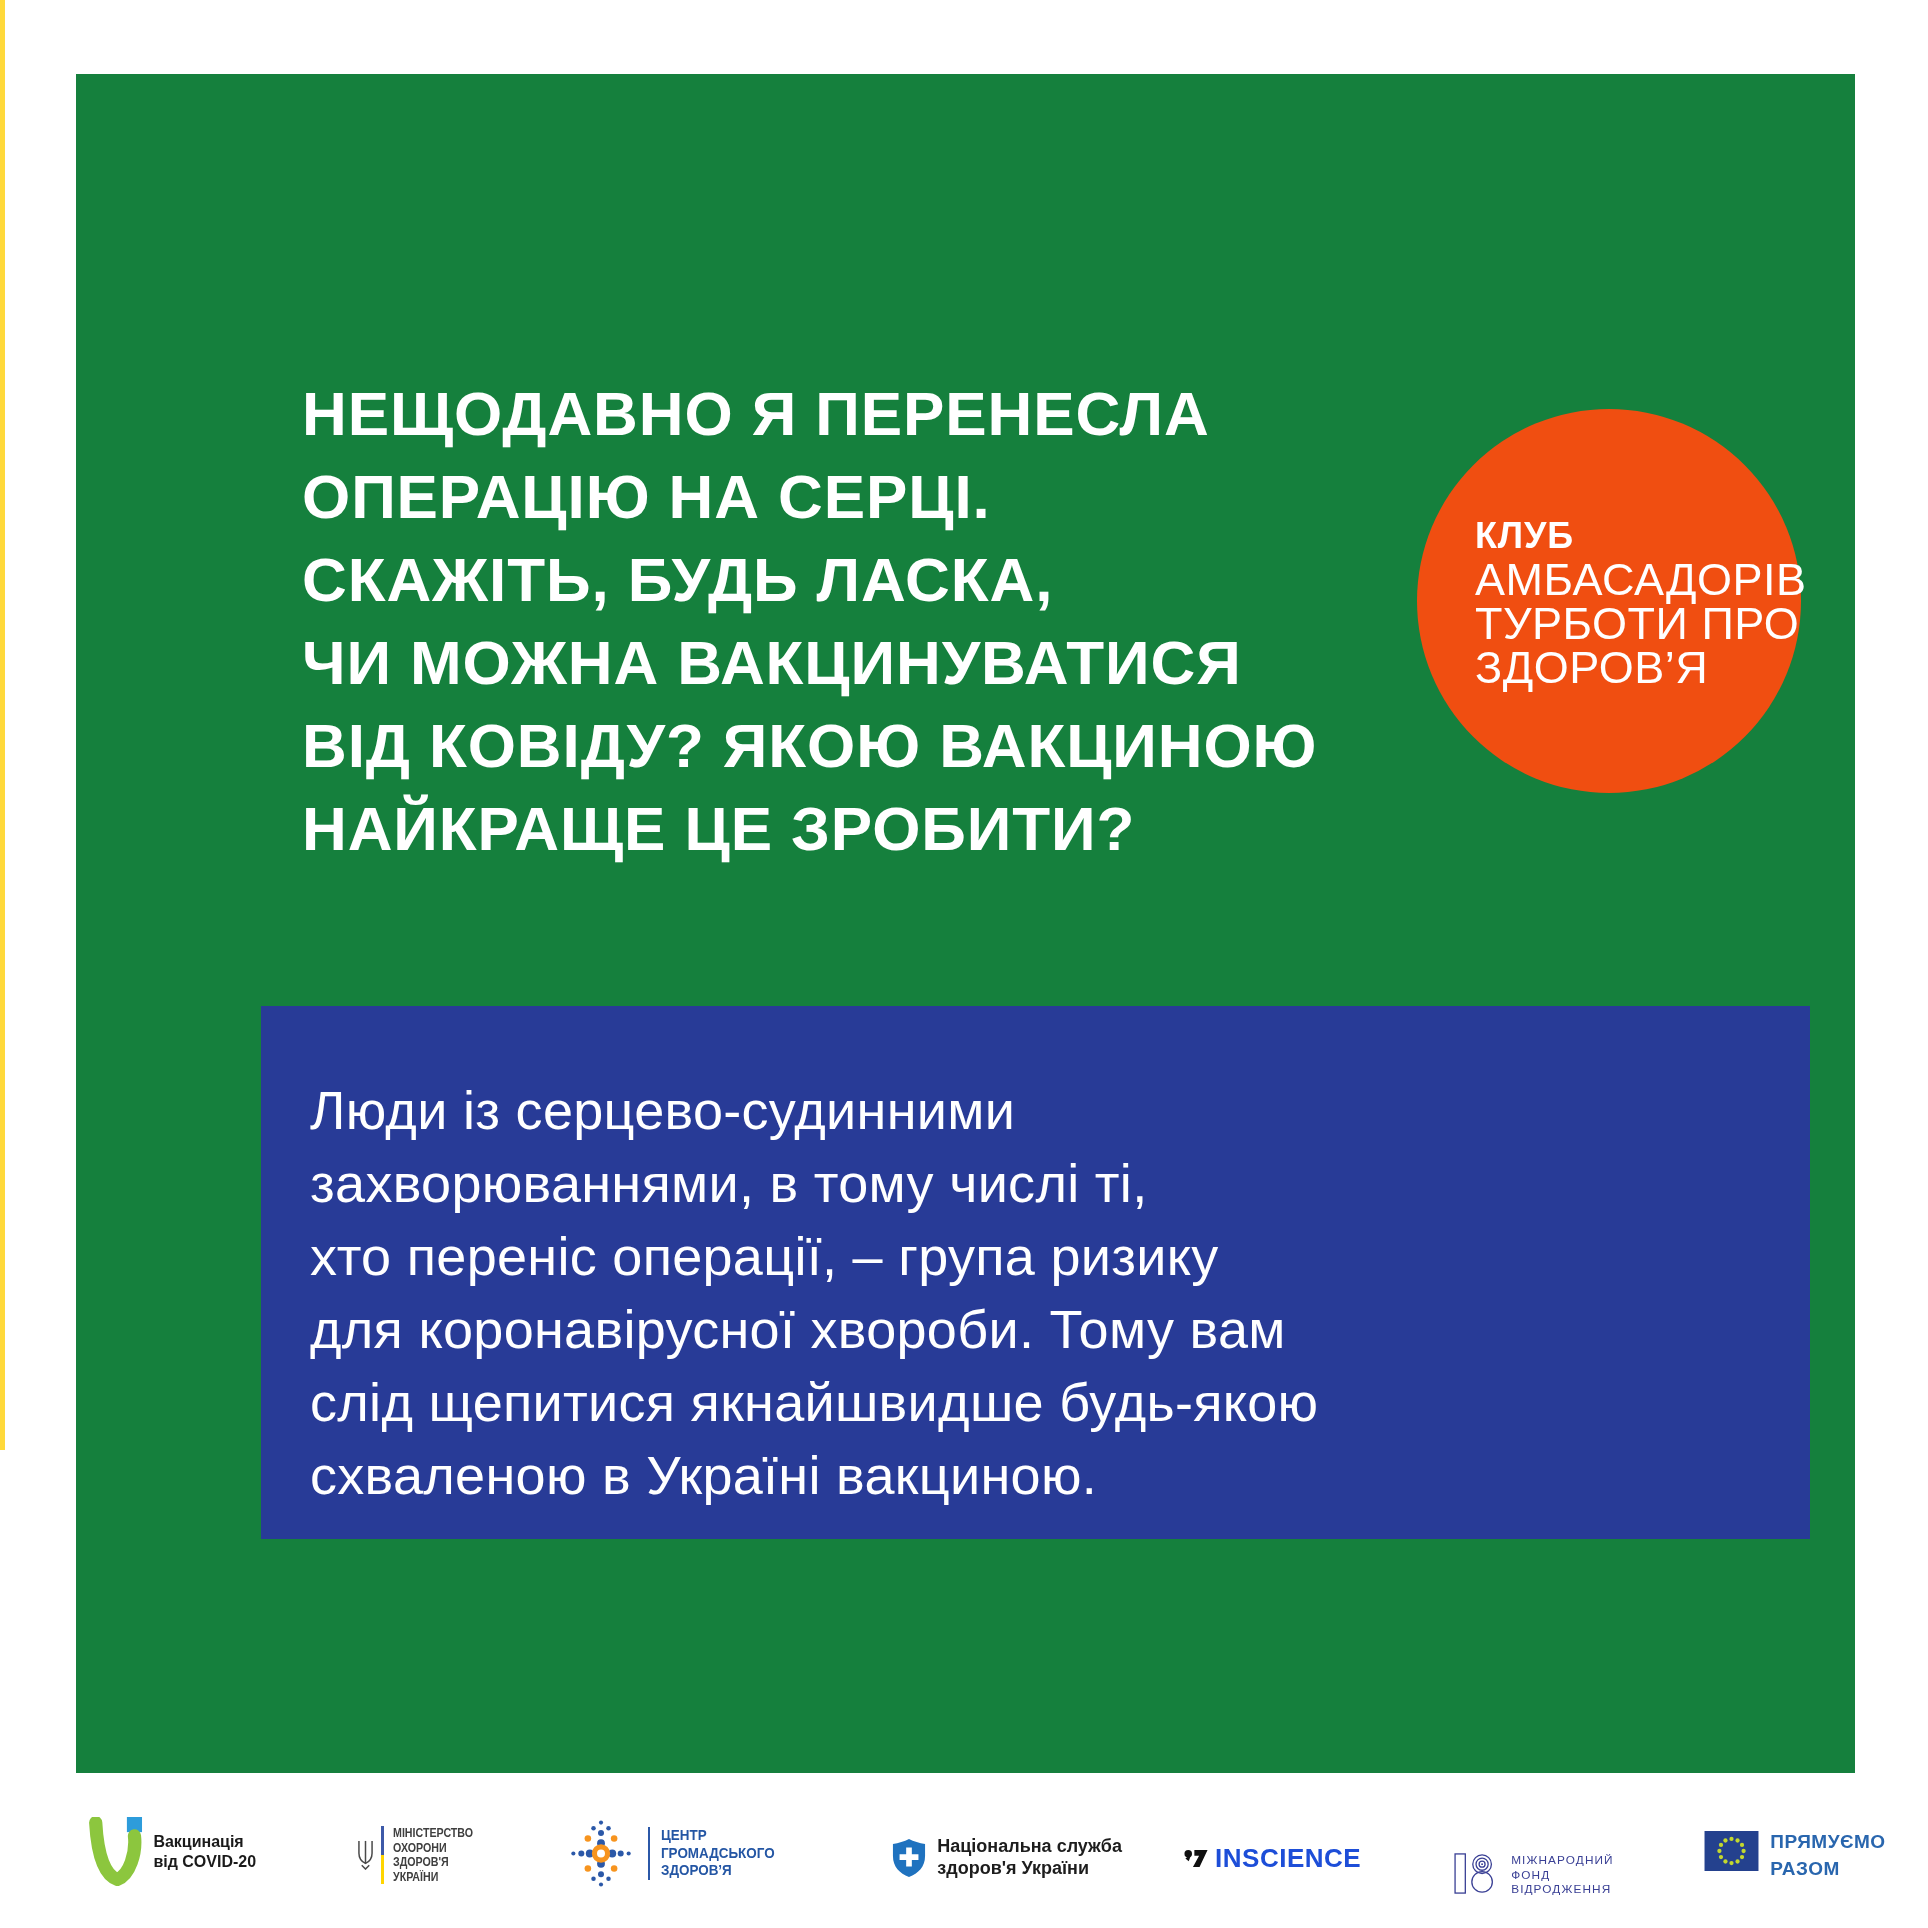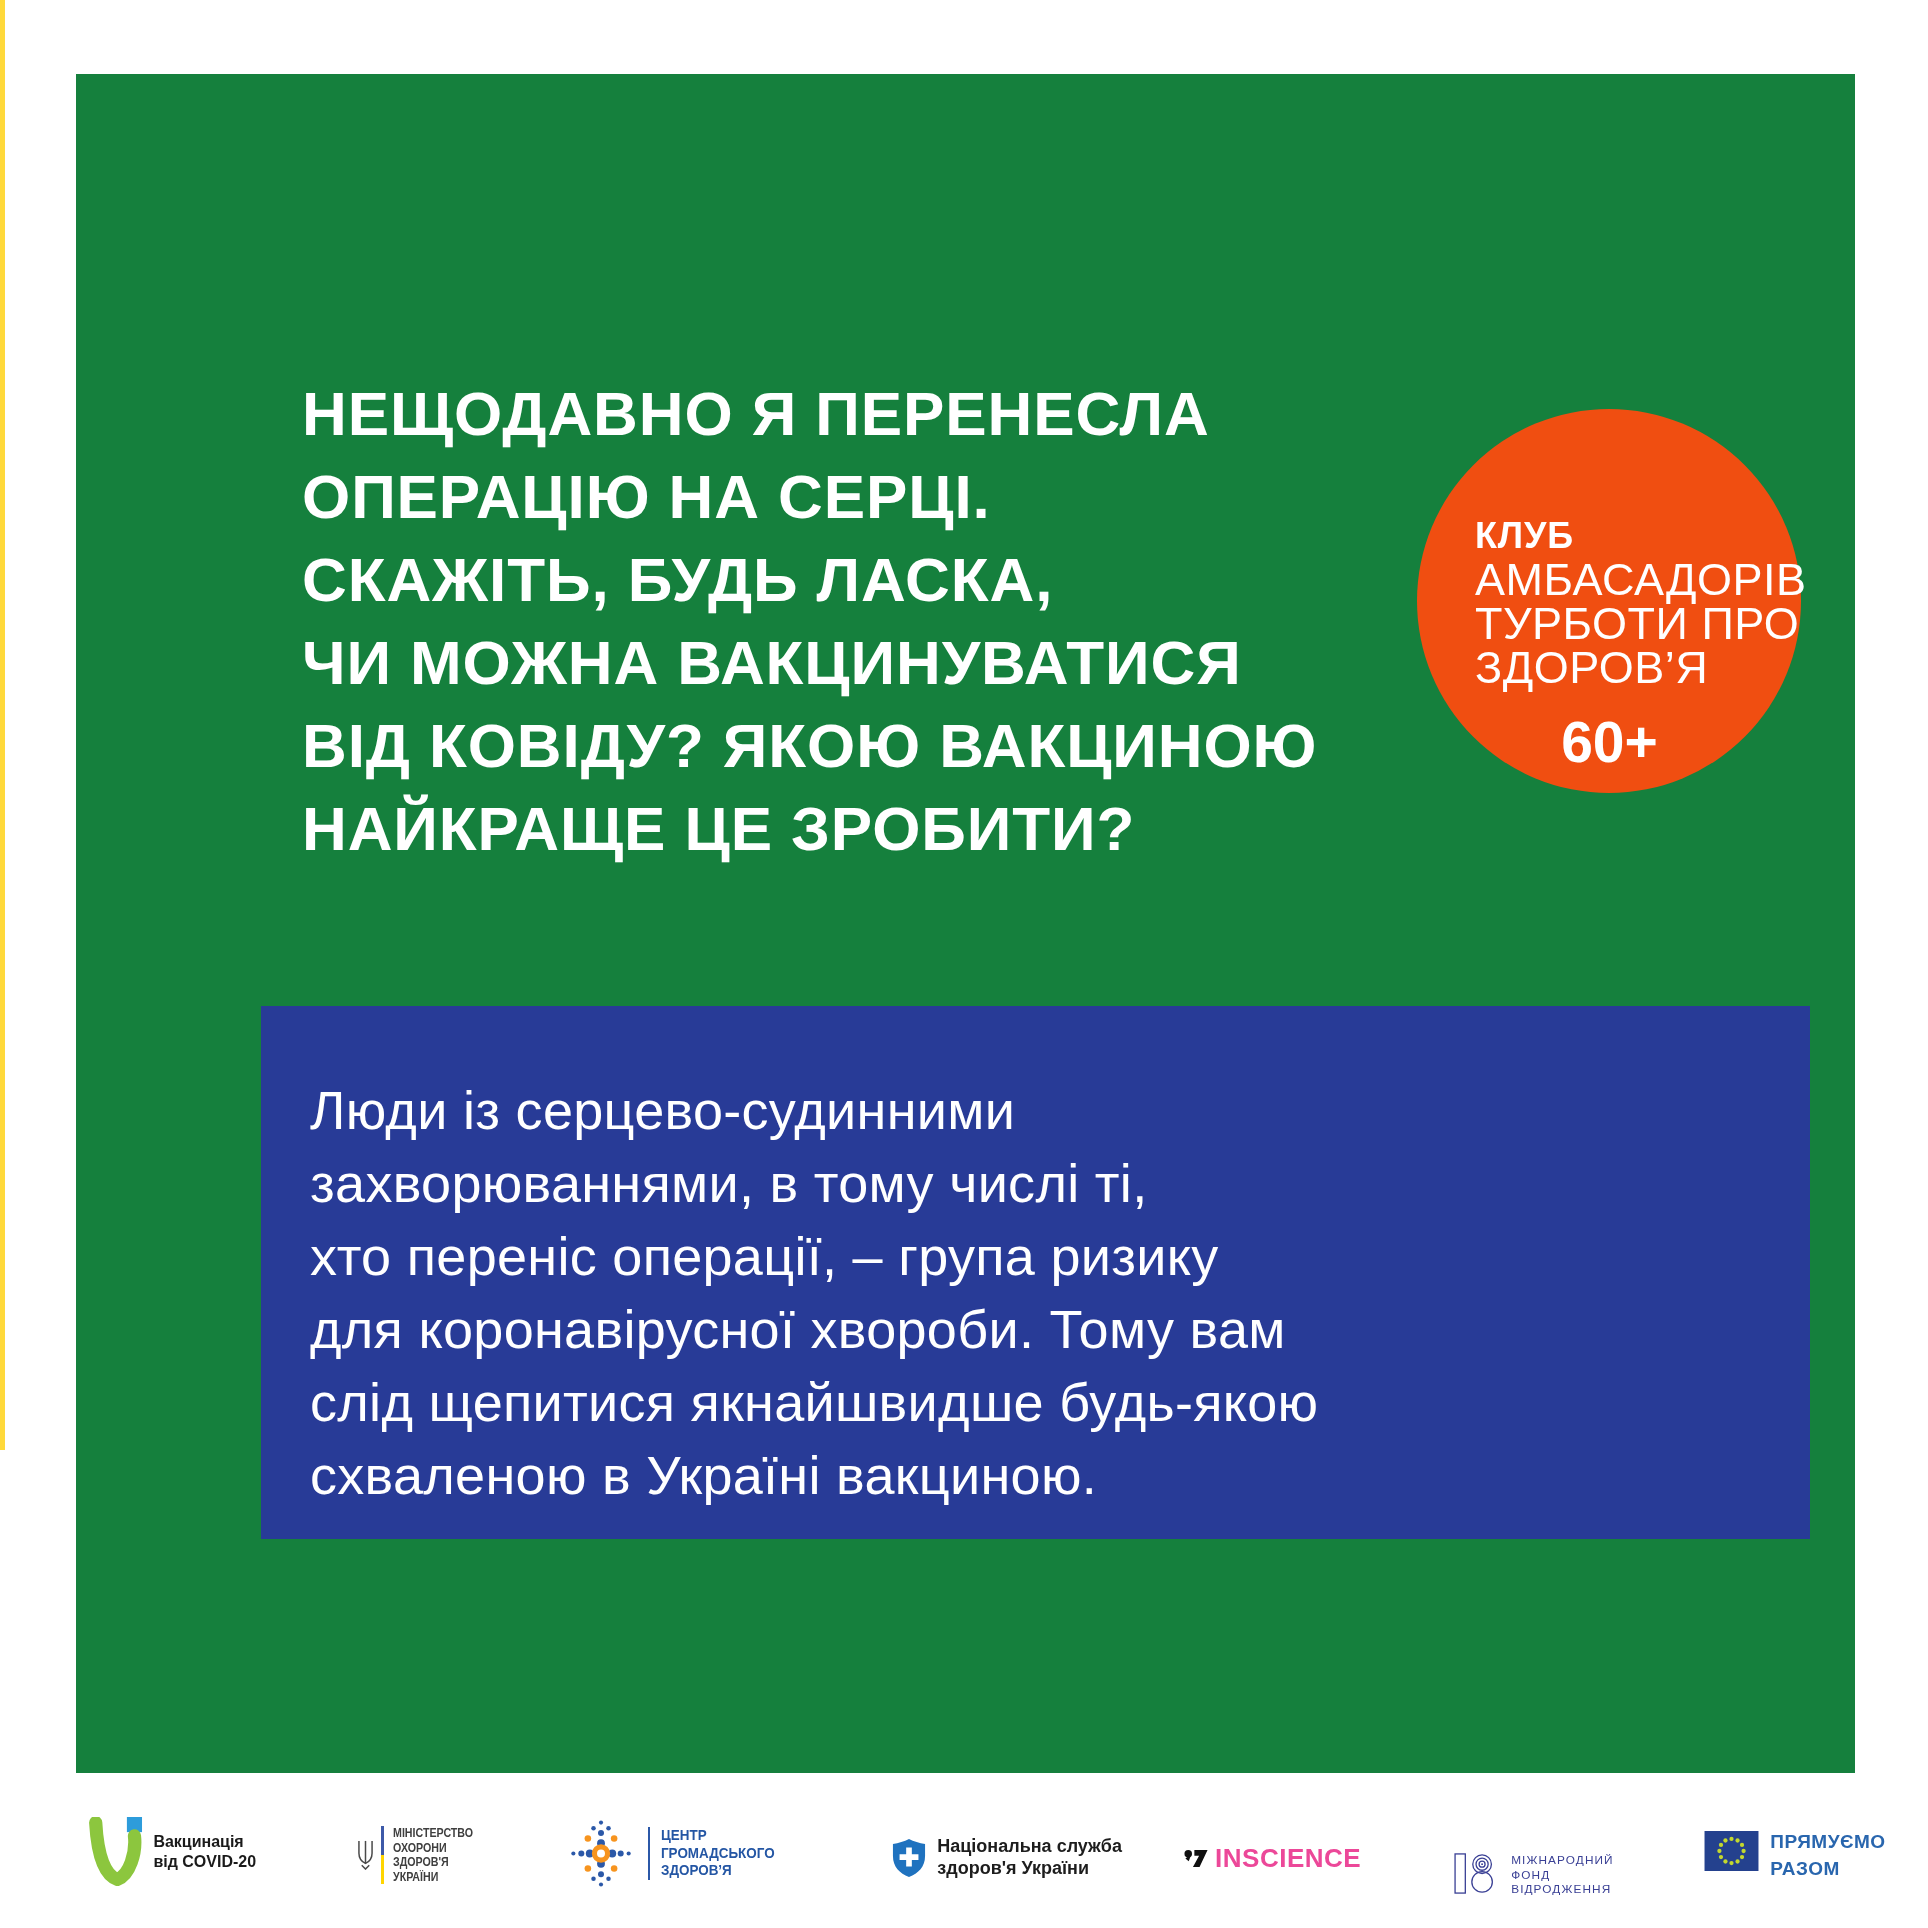--- a/index.html
+++ b/index.html
@@ -37,21 +37,21 @@
   #logo-moz .bar{margin-left:5.6px;width:3.8px;height:58px;background:linear-gradient(to bottom,#3D59A8 0 50%,#FFD500 50% 100%);}
   #logo-moz .txt{margin-left:8.5px;font-size:13px;line-height:14.6px;font-weight:600;color:#3f3f3f;
     transform:scaleX(0.82);transform-origin:left top;}
   #logo-cgz{left:571px;top:1815px;}
   #logo-cgz .divider{margin-left:17px;width:1.9px;height:53px;background:#2B58A8;}
   #logo-cgz .txt{margin-left:11.3px;font-size:14.6px;line-height:17.4px;font-weight:700;color:#2456A4;
     transform:scaleX(0.92);transform-origin:left center;}
   #logo-nszu{left:892px;top:1836px;}
   #logo-nszu .txt{margin-left:11.3px;font-size:18px;line-height:21.7px;font-weight:700;color:#1d1d1d;}
   #logo-inscience{left:1184px;top:1843px;}
-  #logo-inscience .txt{margin-left:6.6px;font-size:26px;font-weight:700;letter-spacing:0.5px;color:#ec4899;}
+  #logo-inscience .txt{margin-left:6.6px;font-size:26px;font-weight:700;letter-spacing:0.5px;color:#1d4ed8;}
   #logo-irf{left:1454px;top:1853px;align-items:flex-start;}
   #logo-irf .txt{margin-left:12.2px;font-size:11.8px;line-height:14.6px;font-weight:500;letter-spacing:1.1px;color:#3A4095;}
   #logo-eu{left:1681px;top:1831px;align-items:flex-start;padding-left:23px;}
   #logo-eu .txt{margin-left:11.3px;color:#2966AE;}
   #logo-eu .l1{font-size:19px;font-weight:600;letter-spacing:0.5px;line-height:22.6px;}
   #logo-eu .l2{font-size:19px;font-weight:700;line-height:29px;letter-spacing:0.5px;}
 </style>
 </head>
 <body>
 
@@ -65,21 +65,20 @@
 СКАЖІТЬ, БУДЬ ЛАСКА,
 ЧИ МОЖНА ВАКЦИНУВАТИСЯ
 ВІД КОВІДУ? ЯКОЮ ВАКЦИНОЮ
 НАЙКРАЩЕ ЦЕ ЗРОБИТИ?</div>
 
     <div id="badge-circle">
       <div id="badge-club">КЛУБ</div>
       <div id="badge-lines" class="pre">АМБАСАДОРІВ
 ТУРБОТИ ПРО
 ЗДОРОВ’Я</div>
-      <div id="badge-age">60+</div>
     </div>
 
     <div id="answer-box">
       <div id="answer-text" class="pre">Люди із серцево-судинними
 захворюваннями, в тому числі ті,
 хто переніс операції, – група ризику
 для коронавірусної хвороби. Тому вам
 слід щепитися якнайшвидше будь-якою
 схваленою в Україні вакциною.</div>
     </div>

